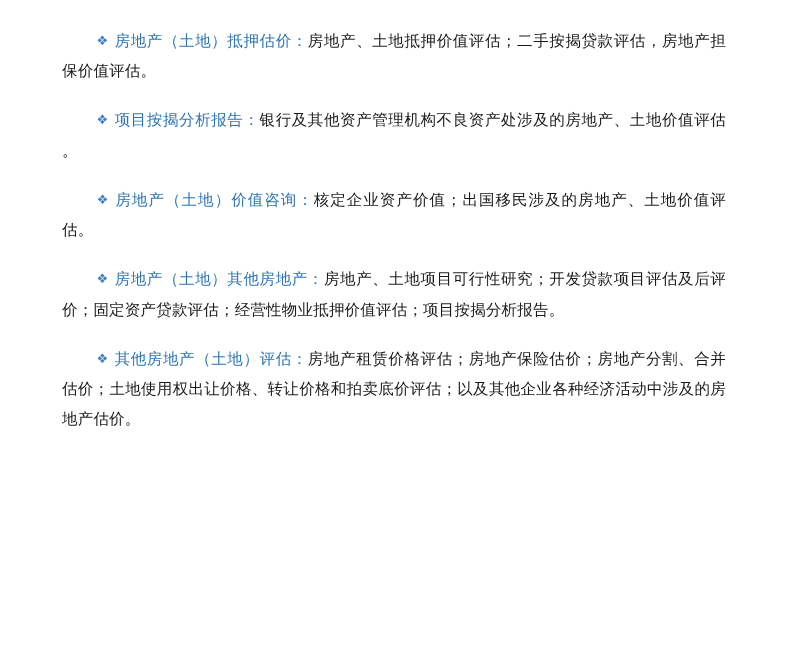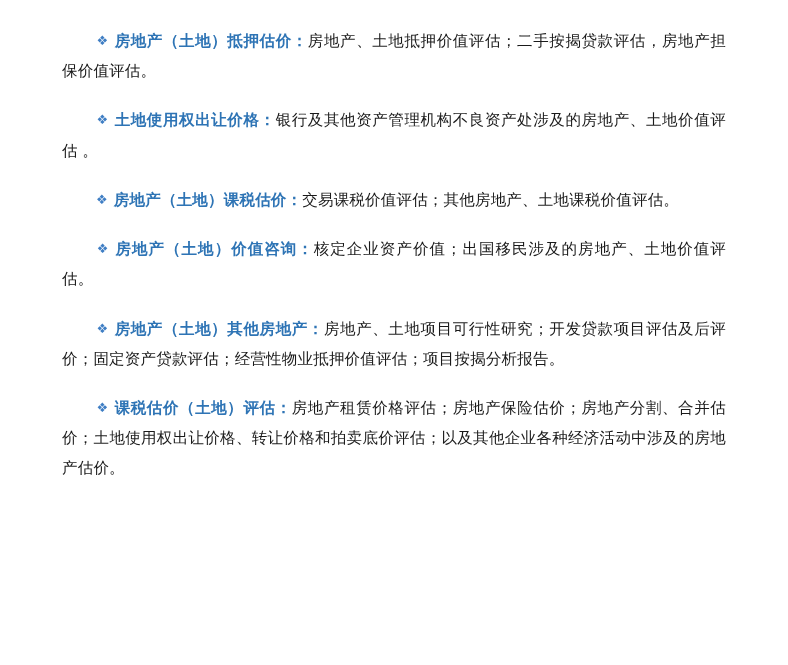--- a/index.html
+++ b/index.html
@@ -33,49 +33,46 @@
     width: 34px;
   }
   .bullet {
     color: #3f7ec4;
     font-size: 13px;
     margin-right: 6px;
     vertical-align: 1px;
   }
   .term {
     color: #2e74b5;
-    font-weight: bold;
+    font-weight: normal;
   }
   .body-text {
     color: #1a1a1a;
   }
 </style>
 </head>
 <body>
 
 <div class="page">
 
   <p class="item">
     <span class="indent"></span><span class="bullet">❖</span><span class="term">房地产（土地）抵押估价：</span><span class="body-text">房地产、土地抵押价值评估；二手按揭贷款评估，房地产担保价值评估。</span>
   </p>
 
 
   <p class="item">
-    <span class="indent"></span><span class="bullet">❖</span><span class="term">土地使用权出让价格：</span><span class="body-text">银行及其他资产管理机构不良资产处涉及的房地产、土地价值评估 。</span>
+    <span class="indent"></span><span class="bullet">❖</span><span class="term">项目按揭分析报告：</span><span class="body-text">银行及其他资产管理机构不良资产处涉及的房地产、土地价值评估 。</span>
   </p>
 
-  <p class="item">
-    <span class="indent"></span><span class="bullet">❖</span><span class="term">房地产（土地）课税估价：</span><span class="body-text">交易课税价值评估；其他房地产、土地课税价值评估。</span>
-  </p>
 
   <p class="item">
     <span class="indent"></span><span class="bullet">❖</span><span class="term">房地产（土地）价值咨询：</span><span class="body-text">核定企业资产价值；出国移民涉及的房地产、土地价值评估。</span>
   </p>
 
   <p class="item">
     <span class="indent"></span><span class="bullet">❖</span><span class="term">房地产（土地）其他房地产：</span><span class="body-text">房地产、土地项目可行性研究；开发贷款项目评估及后评价；固定资产贷款评估；经营性物业抵押价值评估；项目按揭分析报告。</span>
   </p>
 
   <p class="item">
-    <span class="indent"></span><span class="bullet">❖</span><span class="term">课税估价（土地）评估：</span><span class="body-text">房地产租赁价格评估；房地产保险估价；房地产分割、合并估价；土地使用权出让价格、转让价格和拍卖底价评估；以及其他企业各种经济活动中涉及的房地产估价。</span>
+    <span class="indent"></span><span class="bullet">❖</span><span class="term">其他房地产（土地）评估：</span><span class="body-text">房地产租赁价格评估；房地产保险估价；房地产分割、合并估价；土地使用权出让价格、转让价格和拍卖底价评估；以及其他企业各种经济活动中涉及的房地产估价。</span>
   </p>
 
 </div>
 
 </body></html>

